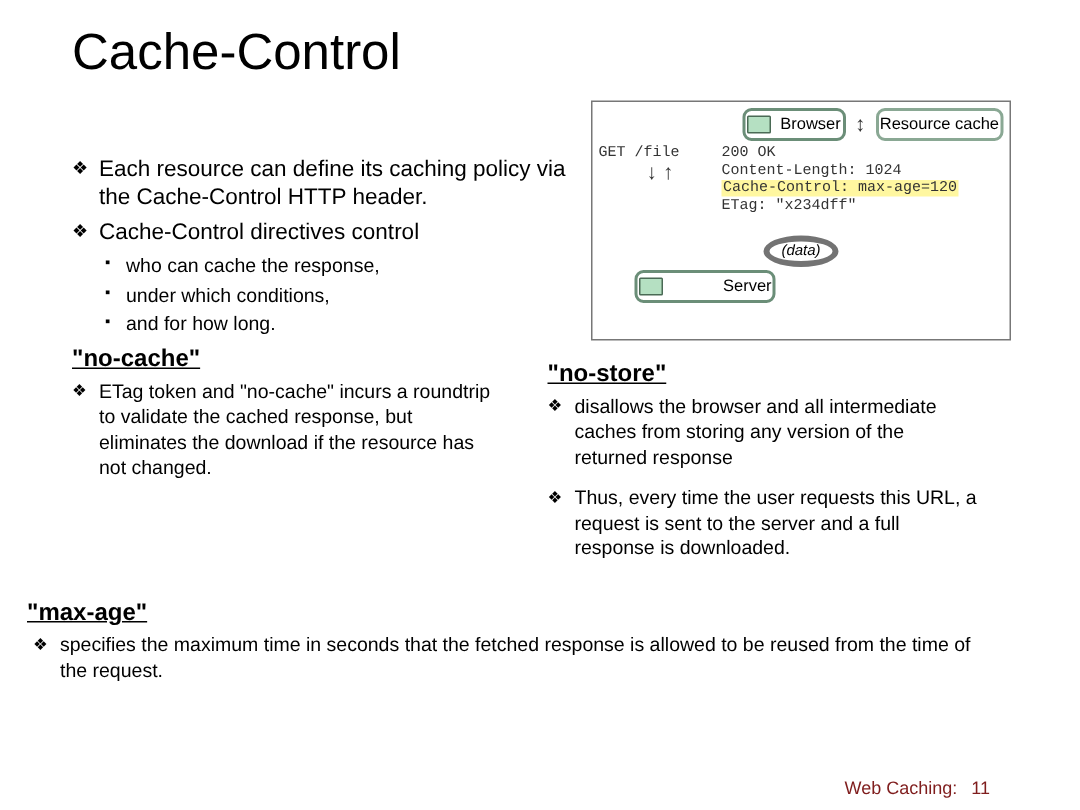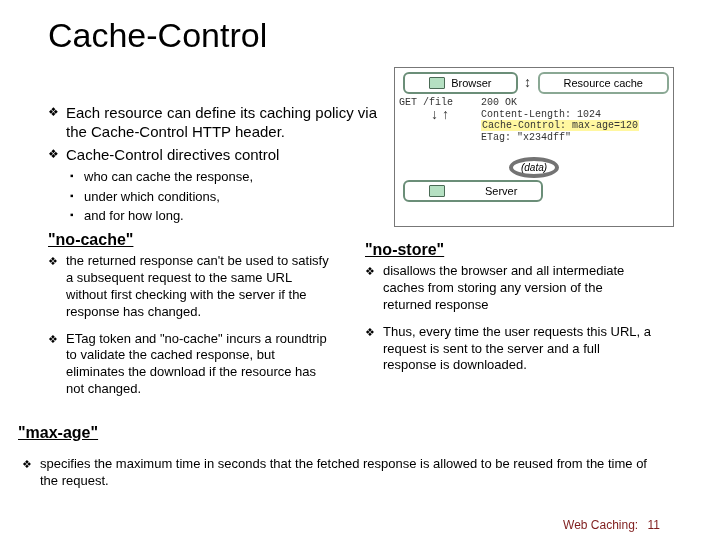--- a/index.html
+++ b/index.html
@@ -64,21 +64,21 @@
     flex: 0 0 280px;
     border: 1px solid #777;
     padding: 4px 4px 4px 4px;
     box-sizing: border-box;
     height: 160px;
     overflow: hidden;
   }
   .diag-box {
     border: 2px solid #6b8e78;
     border-radius: 6px;
-    padding: 3px 24px;
+    padding: 3px 1px;
     font-size: 11px;
     display: inline-block;
     background: #fff;
   }
   .diag-box.big {
     display: flex;
     align-items: center;
     gap: 6px;
     border-width: 2px;
   }
@@ -144,21 +144,21 @@
     flex: 1;
     font-size: 13px;
   }
   .col .bul { font-size: 13px; line-height: 1.3; margin-bottom: 10px; }
   .col .bul::before { content: "❖"; font-size: 11px; }
   .full-bul {
     position: relative;
     font-size: 13px;
     line-height: 1.3;
     padding-left: 22px;
-    margin-top: 14px;
+    margin-top: 4px;
   }
   .full-bul::before {
     content: "❖";
     position: absolute;
     left: 4px;
     top: 1px;
     font-size: 11px;
   }
   .footer {
     position: absolute;
@@ -208,32 +208,31 @@
           <div class="diag-mono"><span class="hl"><span>Cache-Control:</span><span> max-age=120</span></span></div>
           <div class="diag-mono">ETag: "x234dff"</div>
         </div>
       </div>
 
       <div style="text-align:center; margin:0 0 2px 0;">
         <span class="oval">(data)</span>
       </div>
 
       <div class="diag-row" style="justify-content:flex-start;">
-        <div class="diag-box big" style="margin-left:4px;gap:40px;">
+        <div class="diag-box big" style="margin-left:24px;gap:40px;">
           <span class="diag-icon" style="background:#b5e0c2;"></span>
           <span>Server</span>
         </div>
       </div>
     </div>
   </div>
 
   <div class="two-col raise">
     <div class="col">
       <div class="section-heading">"no-cache"</div>
-      <div class="bul">the returned response can't be used to satisfy a subsequent request to the same URL without first checking with the server if the response has changed.</div>
       <div class="bul">ETag token and "no-cache" incurs a roundtrip to validate the cached response, but eliminates the download if the resource has not changed.</div>
     </div>
     <div class="col">
       <div style="height:10px;"></div>
       <div class="section-heading">"no-store"</div>
       <div class="bul">disallows the browser and all intermediate caches from storing any version of the returned response</div>
       <div class="bul">Thus, every time the user requests this URL, a request is sent to the server and a full response is downloaded.</div>
     </div>
   </div>
 

